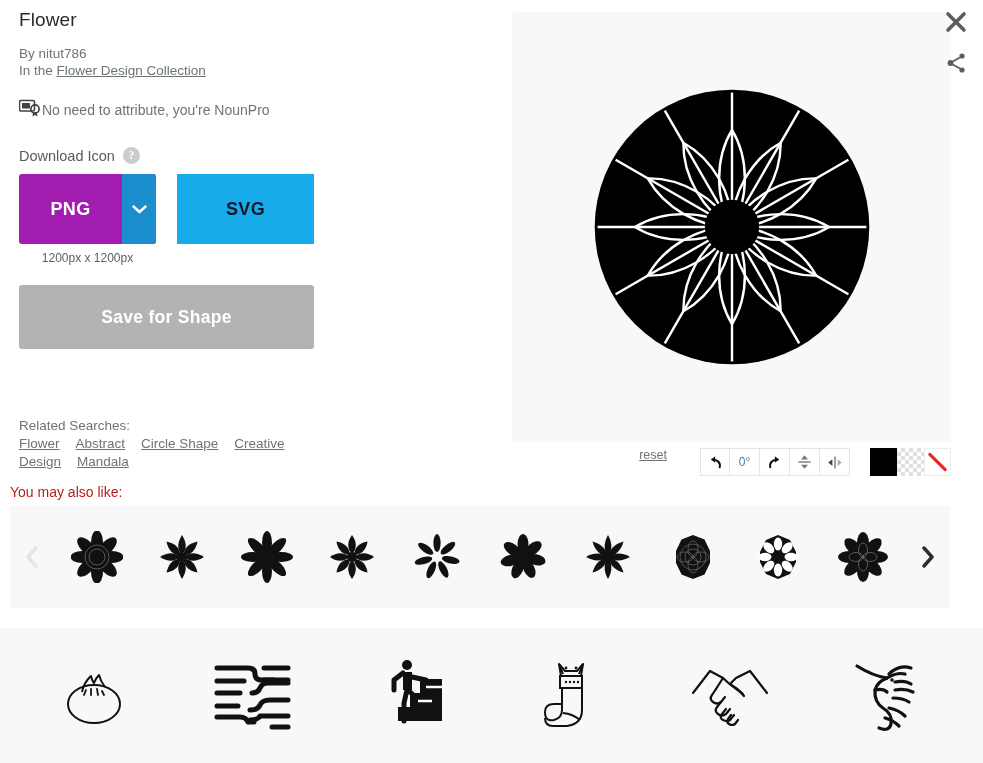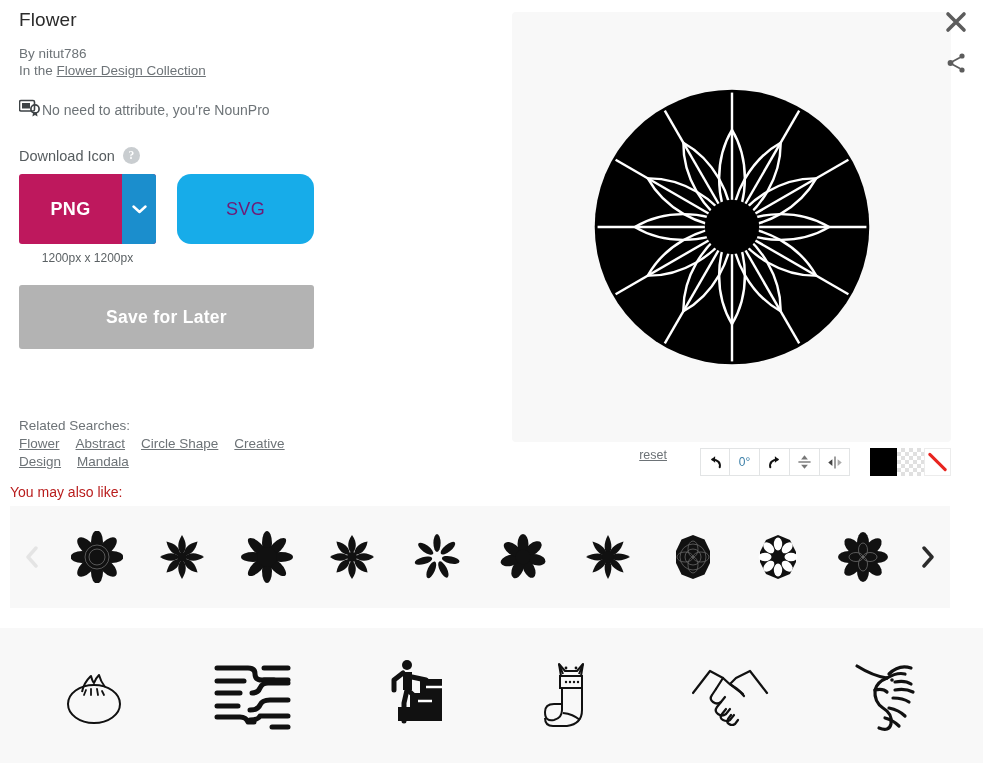--- a/index.html
+++ b/index.html
@@ -45,37 +45,37 @@
     width: 17px; height: 17px; border-radius: 50%;
     background: #c9cdd0; color: #ffffff;
     font-size: 11.5px; font-weight: bold; line-height: 17px;
     text-align: center; cursor: pointer; font-family:"Liberation Serif", serif;
   }
 
   
   #png-button {
     position: absolute; left: 19px; top: 174px;
     width: 137px; height: 70px;
-    background: #be185d; border-radius: 3px;
+    background: #a21caf; border-radius: 3px;
     display: flex; cursor: pointer; overflow: hidden;
   }
   #png-main {
     flex: 1; display: flex; align-items: center; justify-content: center;
     color: #fff; font-size: 18px; font-weight: bold; letter-spacing: .4px;
   }
   #png-caret {
     width: 34px; background: #1b8ecd;
     display: flex; align-items: center; justify-content: center;
   }
   #svg-button {
     position: absolute; left: 177px; top: 174px;
     width: 137px; height: 70px;
-    background: #17ace9; border-radius: 14px;
+    background: #17ace9; border-radius: 0;
     display: flex; align-items: center; justify-content: center;
-    color: #701a75; font-size: 18px; font-weight: normal; letter-spacing: .4px;
+    color: #0f172a; font-size: 18px; font-weight: bold; letter-spacing: .4px;
     cursor: pointer;
   }
   #px-size {
     position: absolute; left: 19px; top: 251px; width: 137px;
     text-align: center; font-size: 12px; color: #5b6164;
   }
   #save-later {
     position: absolute; left: 19px; top: 285px;
     width: 295px; height: 64px;
     background: #b3b3b3; border-radius: 3px;
@@ -234,21 +234,21 @@
         <svg width="15" height="9" viewBox="0 0 15 9">
           <path d="M1.5 1.5 L7.5 7 L13.5 1.5" fill="none" stroke="#ffffff" stroke-width="2.4" stroke-linecap="round" stroke-linejoin="round"></path>
         </svg>
       </div>
     </div>
 
     <div id="svg-button">SVG</div>
 
     <div id="px-size">1200px x 1200px</div>
 
-    <div id="save-later">Save for Later</div>
+    <div id="save-later">Save for Shape</div>
 
     <div id="related">
       <div class="heading">Related Searches:</div>
       <div class="tags">
         <span class="tag">Flower</span>
         <span class="tag">Abstract</span>
         <span class="tag">Circle Shape</span>
         <span class="tag">Creative</span>
         <span class="tag">Design</span>
         <span class="tag">Mandala</span>

